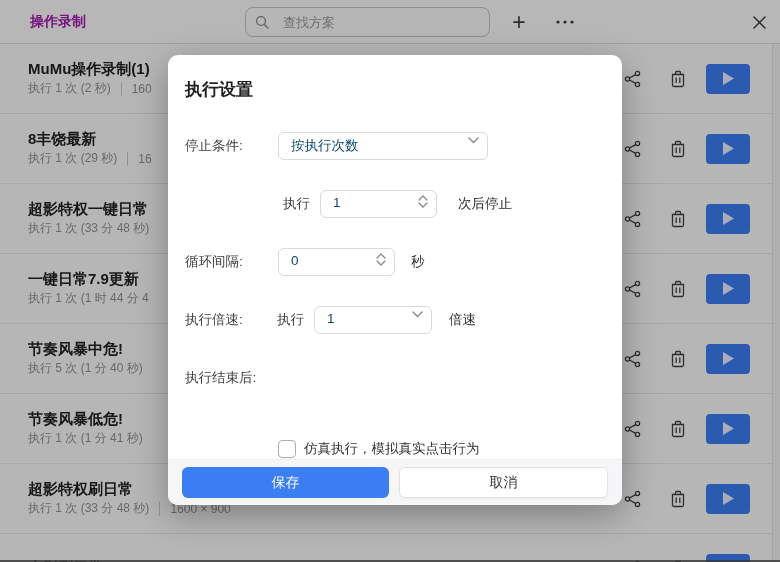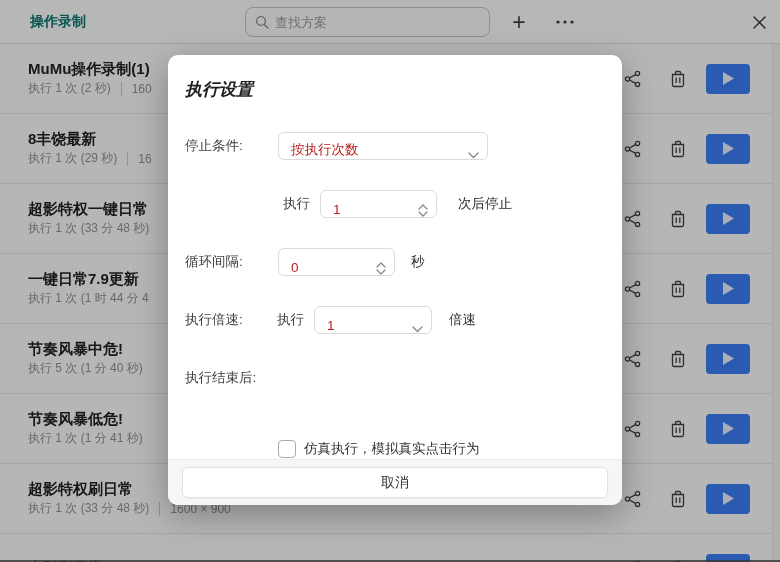--- a/index.html
+++ b/index.html
@@ -7,25 +7,25 @@
   body {
     font-family:"Liberation Sans","DejaVu Sans",sans-serif;
     background:#fafafa; position:relative; color:#222;
   }
 
   
   .app { position:absolute; inset:0; background:#fafafa; }
   .app-bottom-edge { position:absolute; left:0; right:0; bottom:0; height:2px; background:#4a4a4a; opacity:.8; }
 
   .topbar { position:relative; height:44px; background:#fbfbfb; border-bottom:1px solid #dcdcdc; }
-  .topbar-title { position:absolute; left:30px; top:13px; font-size:14px; font-weight:700; color:#0f766e;text-align:center; }
+  .topbar-title { position:absolute; left:30px; top:13px; font-size:14px; font-weight:700; color:#a21caf;text-align:center; }
   .searchbox {
     position:absolute; left:245px; top:7px; width:245px; height:30px;
     border:1px solid #c2c2c2; border-radius:8px; background:#fafafa;
-    display:flex; align-items:center; padding:0 9px; gap:6px;
+    display:flex; align-items:center; padding:0 9px; gap:14px;
   }
   .searchbox input {
     border:none; outline:none; background:transparent; width:100%;
     font-size:13px; color:#333; font-family:inherit;
   }
   .searchbox input::placeholder { color:#9a9a9a; }
   .tb-btn { position:absolute; top:0; height:44px; display:flex; align-items:center; justify-content:center; width:34px; cursor:pointer; color:#3c3c3c; }
   .tb-plus  { left:502px; font-size:23px; font-weight:300; }
   .tb-more  { left:548px; }
   .tb-close { left:742px; }
@@ -51,33 +51,33 @@
   
   .overlay { position:absolute; inset:0; background:rgba(0,0,0,0.27); z-index:5; }
 
   
   .modal {
     position:absolute; left:168px; top:55px; width:454px; height:450px;
     background:#ffffff; border-radius:10px; z-index:10;
     box-shadow:0 10px 34px rgba(0,0,0,0.30);
     display:flex; flex-direction:column; overflow:hidden;
   }
-  .modal-title { font-size:17px; font-weight:700; color:#1f1f1f; margin:23px 17px 0 17px;font-style:italic; }
+  .modal-title { font-size:17px; font-weight:700; color:#1f1f1f; margin:23px 17px 0 17px; }
   .form { padding:23px 17px 0 17px; display:flex; flex-direction:column; }
   .frow { display:flex; align-items:center; height:43px; margin-bottom:15px; }
   .frow.cb { height:20px; }
   .frow.cb1 { margin-top:4px; margin-bottom:0; }
   .frow.cb2 { margin-top:25px; margin-bottom:0; }
   .flabel { width:93px; flex:none; font-size:13.5px; color:#3f3f3f; }
   .inline-lbl { font-size:13.5px; color:#3f3f3f; }
 
   .select, .spin {
     height:28px; border:1px solid #dadada; border-radius:6px; background:#fff;
-    display:flex; align-items:flex-end; font-size:13.5px; color:#b91c1c;
-    padding:16px 8px 0 12px; cursor:pointer;
+    display:flex; align-items:flex-start; font-size:13.5px; color:#0c4a6e;
+    padding:4px 8px 0 12px; cursor:pointer;
   }
   .select { justify-content:space-between; }
   .w210 { width:210px; }
   .w117 { width:117px; }
   .w118 { width:118px; }
   .spin { justify-content:space-between; }
   .spin-arrows { display:flex; flex-direction:column; gap:1px; align-items:center; cursor:pointer; }
 
   .checkbox {
     width:18px; height:18px; border:1.5px solid #ababab; border-radius:4px;
@@ -529,15 +529,16 @@
 
 
     <div class="frow cb cb2">
       <div class="flabel"></div>
       <span class="checkbox"></span>
       <span class="cb-text">仿真执行，模拟真实点击行为</span>
     </div>
   </div>
 
   <div class="modal-footer">
+    <button class="btn btn-save">保存</button>
     <button class="btn btn-cancel">取消</button>
   </div>
 </div>
 
 </body></html>

